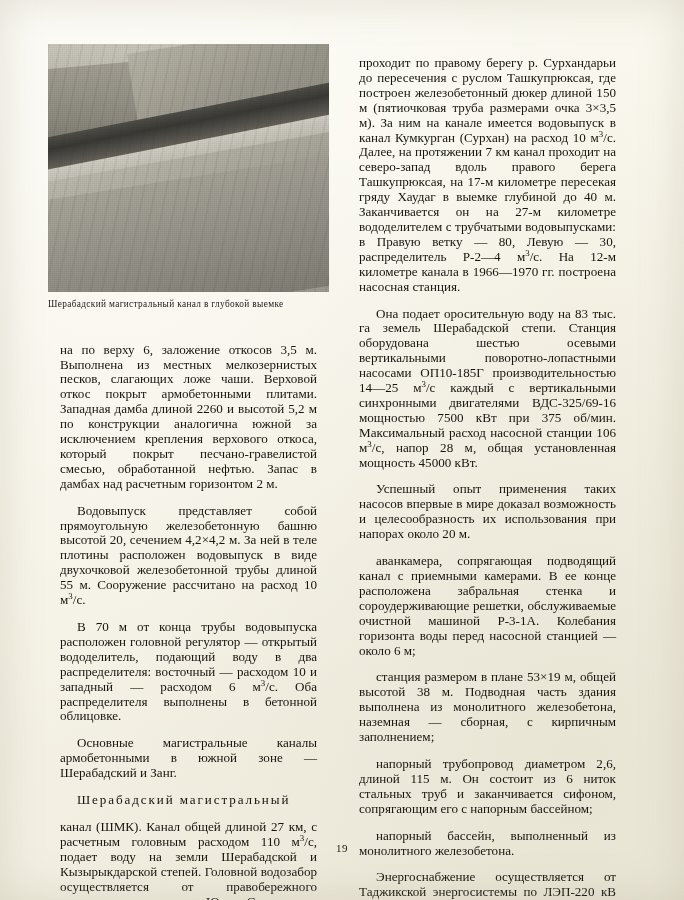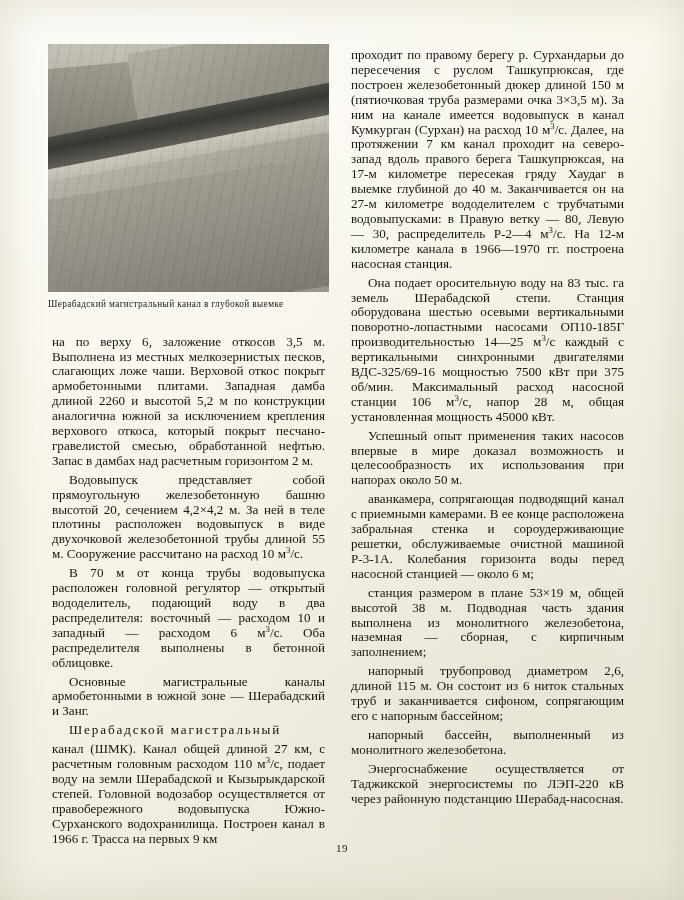--- a/index.html
+++ b/index.html
@@ -130,21 +130,21 @@
     margin-top:14px;
     font-size:13.1px;
     line-height:14.9px;
     text-align:justify;
     text-justify:inter-word;
     color:#17150f;
     -webkit-font-smoothing:none;
   }
   .col.right .body-text{ margin-top:0; }
   p.para{
-    margin:4px;
+    margin:12px;
     text-indent:17px;
     text-align:justify;
   }
   p.para.noindent{ text-indent:0; }
   p.para.spaced{ letter-spacing:1.9px; }
   sup{ font-size:.68em; vertical-align:super; line-height:0; }
   .pageno{
     position:absolute;
     left:0;right:0;
     top:842px;
@@ -186,31 +186,31 @@
           <div class="grain"></div>
         </div>
         <figcaption class="caption">Шерабадский магистральный канал в глубокой выемке</figcaption>
       </figure>
 
       <div class="body-text">
         <p class="para noindent">на по верху 6, заложение откосов 3,5 м. Выполнена из местных мелкозернистых песков, слагающих ложе чаши. Верховой откос покрыт армобетонными плитами. Западная дамба длиной 2260 и высотой 5,2 м по конструкции аналогична южной за исключением крепления верхового откоса, который покрыт песчано-гравелистой смесью, обработанной нефтью. Запас в дамбах над расчетным горизонтом 2 м.</p>
         <p class="para">Водовыпуск представляет собой прямоугольную железобетонную башню высотой 20, сечением 4,2×4,2 м. За ней в теле плотины расположен водовыпуск в виде двухочковой железобетонной трубы длиной 55 м. Сооружение рассчитано на расход 10 м<sup>3</sup>/с.</p>
         <p class="para">В 70 м от конца трубы водовыпуска расположен головной регулятор — открытый вододелитель, подающий воду в два распределителя: восточный — расходом 10 и западный — расходом 6 м<sup>3</sup>/с. Оба распределителя выполнены в бетонной облицовке.</p>
         <p class="para">Основные магистральные каналы армобетонными в южной зоне — Шерабадский и Занг.</p>
-        <p class="para spaced">Шерабадской магистральный</p>
+        <p class="para spaced">Шерабадский магистральный</p>
         <p class="para noindent">канал (ШМК). Канал общей длиной 27 км, с расчетным головным расходом 110 м<sup>3</sup>/с, подает воду на земли Шерабадской и Кызырыкдарской степей. Головной водозабор осуществляется от правобережного водовыпуска Южно-Сурханского водохранилища. Построен канал в 1966 г. Трасса на первых 9 км</p>
       </div>
 
     </div>
 
     <div class="col right">
       <div class="body-text">
         <p class="para noindent">проходит по правому берегу р. Сурхандарьи до пересечения с руслом Ташкупрюксая, где построен железобетонный дюкер длиной 150 м (пятиочковая труба размерами очка 3×3,5 м). За ним на канале имеется водовыпуск в канал Кумкурган (Сурхан) на расход 10 м<sup>3</sup>/с. Далее, на протяжении 7 км канал проходит на северо-запад вдоль правого берега Ташкупрюксая, на 17-м километре пересекая гряду Хаудаг в выемке глубиной до 40 м. Заканчивается он на 27-м километре вододелителем с трубчатыми водовыпусками: в Правую ветку — 80, Левую — 30, распределитель Р-2—4 м<sup>3</sup>/с. На 12-м километре канала в 1966—1970 гг. построена насосная станция.</p>
         <p class="para">Она подает оросительную воду на 83 тыс. га земель Шерабадской степи. Станция оборудована шестью осевыми вертикальными поворотно-лопастными насосами ОП10-185Г производительностью 14—25 м<sup>3</sup>/с каждый с вертикальными синхронными двигателями ВДС-325/69-16 мощностью 7500 кВт при 375 об/мин. Максимальный расход насосной станции 106 м<sup>3</sup>/с, напор 28 м, общая установленная мощность 45000 кВт.</p>
-        <p class="para">Успешный опыт применения таких насосов впервые в мире доказал возможность и целесообразность их использования при напорах около 50 м.</p>
+        <p class="para">Успешный опыт применения таких насосов впервые в мире доказал возможность и целесообразность их использования при напорах около 20 м.</p>
         <p class="para">аванкамера, сопрягающая подводящий канал с приемными камерами. В ее конце расположена забральная стенка и сороудерживающие решетки, обслуживаемые очистной машиной Р-3-1А. Колебания горизонта воды перед насосной станцией — около 6 м;</p>
         <p class="para">станция размером в плане 53×19 м, общей высотой 38 м. Подводная часть здания выполнена из монолитного железобетона, наземная — сборная, с кирпичным заполнением;</p>
         <p class="para">напорный трубопровод диаметром 2,6, длиной 115 м. Он состоит из 6 ниток стальных труб и заканчивается сифоном, сопрягающим его с напорным бассейном;</p>
         <p class="para">напорный бассейн, выполненный из монолитного железобетона.</p>
         <p class="para">Энергоснабжение осуществляется от Таджикской энергосистемы по ЛЭП-220 кВ через районную подстанцию Шерабад-насосная.</p>
       </div>
     </div>
 
   </div>
 

